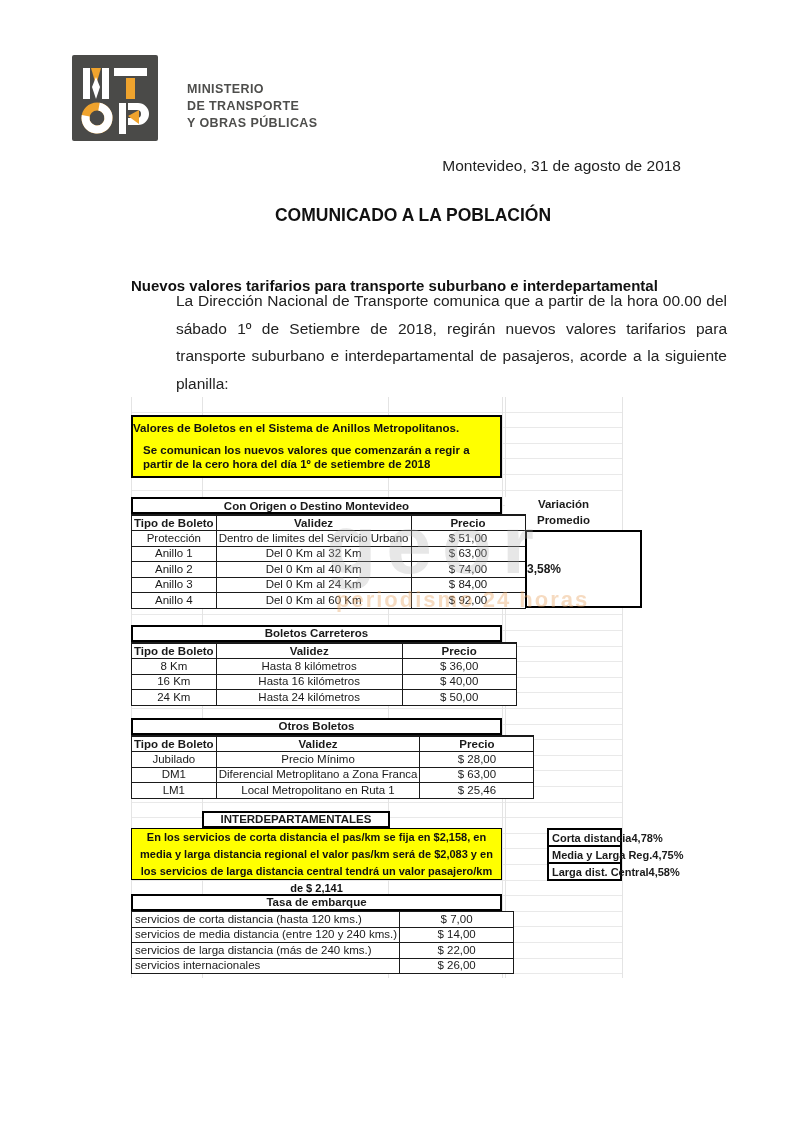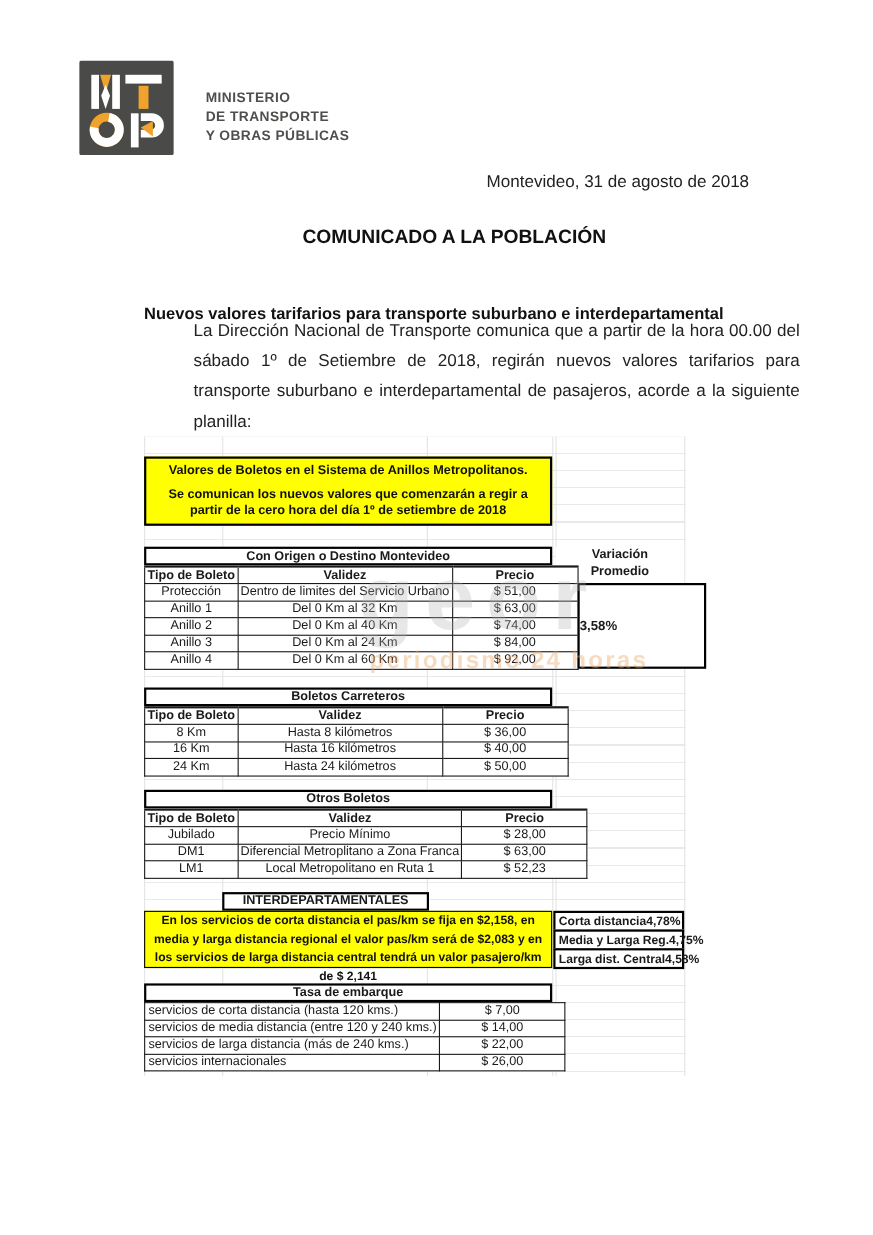--- a/index.html
+++ b/index.html
@@ -23,21 +23,21 @@
   .doc-body { position:absolute; left:131px; top:287px; width:551px;
               font-size:15.5px; line-height:27.5px; text-align:justify; color:#222;margin-left:45px; }
   
   .planilla { position:absolute; left:131px; top:397px; width:492px; height:581px;
               background:
                 repeating-linear-gradient(to bottom, transparent 0px, transparent 14.6px,
                   #e9e9e9 14.6px, #e9e9e9 15.6px);
   }
   .vline { position:absolute; top:0; bottom:0; width:1px; background:#e4e4e4; }
   .pl-item { position:absolute; z-index:2; }
-  .yellow-box { background:#ffff00; border:2px solid #000; text-align:center;
+  .yellow-box { background:#ffff00; border:2px solid #000; 
                 font-weight:bold; font-size:11.5px; color:#111; }
   .notice-1 { left:0; top:18px; width:371px; height:63px; padding-top:5px; }
   .notice-1 .n-body { margin-top:10px; line-height:13.5px; padding:0 10px; }
   .sub-label { left:71px; top:84px; width:186px; height:16px;
                border-left:2px solid #000; border-right:2px solid #000;
                text-align:center; font-weight:bold; font-size:10px; line-height:15px;
                background:#fff;margin-top:39px; }
   .span-header { left:0; top:100px; width:371px; height:17px; background:#fff;
                  border:2px solid #000; text-align:center; font-weight:bold;
                  font-size:11.5px; line-height:14px; }
@@ -62,21 +62,21 @@
   .t-carreteros { left:0; top:245px; }
   .title-otros { left:0; top:321px; }
   .t-otros { left:0; top:338px; }
   .title-inter { left:71px; top:414px; width:188px; }
   .notice-2 { left:0; top:431px; width:371px; height:52px; border:1.5px solid #000;
               text-align:center; line-height:17px; font-size:11px; padding:0 1px; }
   .mini-table { left:372px; top:431px; width:119px; }
   .mini-table .mrow { display:flex; justify-content:space-between; background:#fff;
                       border:2px solid #000; height:18.7px; margin-top:-1.5px;
                       padding:0 3px; font-weight:bold; font-size:11px;
-                      line-height:16px; white-space:nowrap; }
+                      line-height:16px; white-space:nowrap;margin-left:44px; }
   .mini-table .mrow:first-child { margin-top:0; }
   .title-tasa { left:0; top:497px; }
   .t-tasa { left:0; top:514px; }
   
   .watermark { position:absolute; left:150px; top:108px; z-index:6; pointer-events:none;
                text-align:center; }
   .wm-main { font-size:82px; font-weight:bold; letter-spacing:10px;
              color:rgba(175,175,175,0.30); line-height:80px; }
   .wm-sub { margin-top:2px; margin-left:55px; font-size:22px; letter-spacing:2px;
             color:rgba(232,164,100,0.40); font-weight:bold; }
@@ -231,21 +231,21 @@
             <td class="cell c2">$ 28,00</td>
           </tr>
           <tr>
             <td class="cell c0">DM1</td>
             <td class="cell c1">Diferencial Metroplitano a Zona Franca</td>
             <td class="cell c2">$ 63,00</td>
           </tr>
           <tr>
             <td class="cell c0">LM1</td>
             <td class="cell c1">Local Metropolitano en Ruta 1</td>
-            <td class="cell c2">$ 52,23</td>
+            <td class="cell c2">$ 25,46</td>
           </tr>
         </tbody>
     </table>
 
     <div class="pl-item section-title title-inter">INTERDEPARTAMENTALES</div>
     <div class="pl-item yellow-box notice-2">En los servicios de corta distancia el pas/km se fija en  $2,158, en media y larga distancia regional el  valor pas/km  será de $2,083 y en  los servicios de larga distancia central tendrá un valor pasajero/km de $ 2,141</div>
     <div class="pl-item mini-table">
         <div class="mrow">
           <div class="cell c0">Corta distancia</div>
           <div class="cell c1">4,78%</div>

